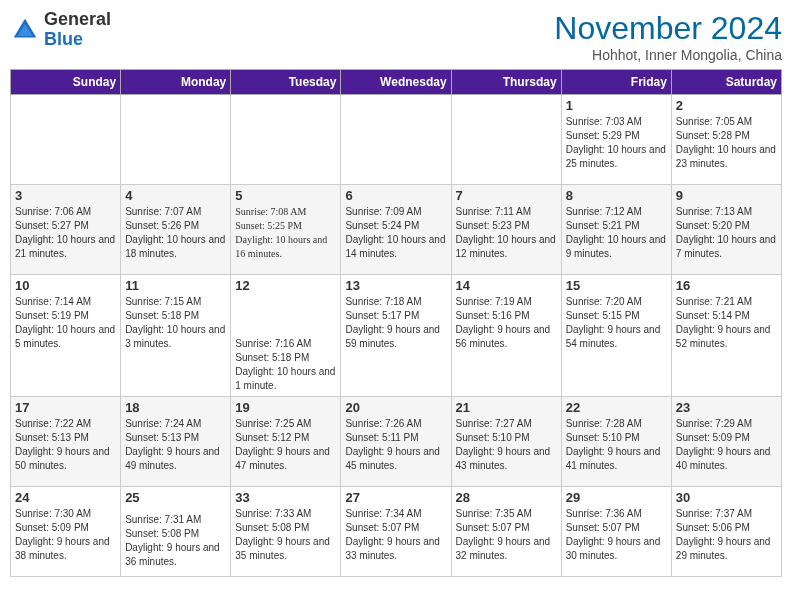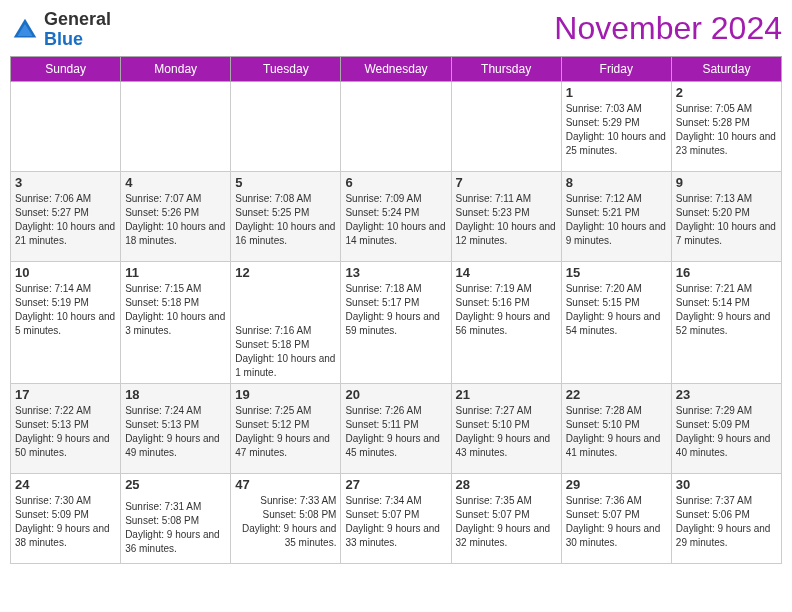--- a/index.html
+++ b/index.html
@@ -30,41 +30,41 @@
     .logo-blue { color: #1a6fc4; }
     .logo-icon {
       width: 30px;
       height: 30px;
     }
     .title-section {
       text-align: right;
     }
     .calendar-title {
       font-size: 32px;
-      color: #a21caf;
+      color: #0369a1;
       font-weight: normal;
       margin-left: 36px;
     }
     .calendar-subtitle {
       font-size: 14px;
       color: #555;
     }
     table {
       width: 100%;
       border-collapse: collapse;
       table-layout: fixed;
     }
     thead tr th {
-      background-color: #a21caf;
+      background-color: #4c1d95;
       color: #fff;
       font-size: 12px;
-      font-weight: normal;
+      font-weight: bold;
       padding: 5px 4px;
       border: 1px solid #aaa;
-      text-align: center;
+      text-align: right;
     }
     tbody tr td {
       border: 1px solid #ccc;
       vertical-align: top;
       padding: 3px 4px;
       font-size: 10px;
       color: #333;
       height: 90px;
       background: #fff;
     }
@@ -95,20 +95,21 @@
       <polygon points="20,5 35,30 5,30" fill="#1a6fc4"></polygon>
       <polygon points="20,12 30,28 10,28" fill="#5aabff" opacity="0.5"></polygon>
     </svg>
     <div class="logo-text">
       <span class="logo-general">General</span><br>
       <span class="logo-blue">Blue</span>
     </div>
   </div>
   <div class="title-section">
     <div class="calendar-title">November 2024</div>
+    <div class="calendar-subtitle">Hohhot, Inner Mongolia, China</div>
   </div>
 </div>
 
 <table>
   <thead>
     <tr>
     <th>Sunday</th>
         <th>Monday</th>
         <th>Tuesday</th>
         <th>Wednesday</th>
@@ -145,21 +146,21 @@
 Daylight: 10 hours and 21 minutes.</div>
         </td>
         <td>
           <span class="day-number">4</span>
           <div class="day-info" style="white-space: pre-line;">Sunrise: 7:07 AM
 Sunset: 5:26 PM
 Daylight: 10 hours and 18 minutes.</div>
         </td>
         <td>
           <span class="day-number">5</span>
-          <div class="day-info" style="white-space: pre-line;">Sunrise: 7:08 AM
+          <div class="day-info" style="white-space: pre-line; font-family: Liberation Serif, serif;">Sunrise: 7:08 AM
 Sunset: 5:25 PM
 Daylight: 10 hours and 16 minutes.</div>
         </td>
         <td>
           <span class="day-number">6</span>
           <div class="day-info" style="white-space: pre-line;">Sunrise: 7:09 AM
 Sunset: 5:24 PM
 Daylight: 10 hours and 14 minutes.</div>
         </td>
         <td>
@@ -276,22 +277,22 @@
 Sunset: 5:09 PM
 Daylight: 9 hours and 38 minutes.</div>
         </td>
         <td>
           <span class="day-number">25</span>
           <div class="day-info" style="white-space: pre-line; margin-top: 8px;">Sunrise: 7:31 AM
 Sunset: 5:08 PM
 Daylight: 9 hours and 36 minutes.</div>
         </td>
         <td>
-          <span class="day-number">47</span>
-          <div class="day-info" style="white-space: pre-line; text-align: right;">Sunrise: 7:33 AM
+          <span class="day-number">33</span>
+          <div class="day-info" style="white-space: pre-line;">Sunrise: 7:33 AM
 Sunset: 5:08 PM
 Daylight: 9 hours and 35 minutes.</div>
         </td>
         <td>
           <span class="day-number">27</span>
           <div class="day-info" style="white-space: pre-line;">Sunrise: 7:34 AM
 Sunset: 5:07 PM
 Daylight: 9 hours and 33 minutes.</div>
         </td>
         <td>

